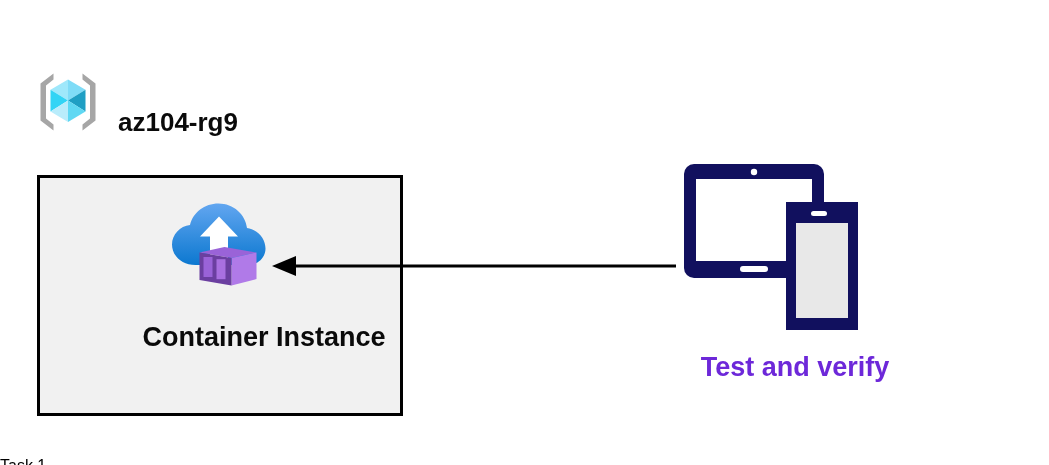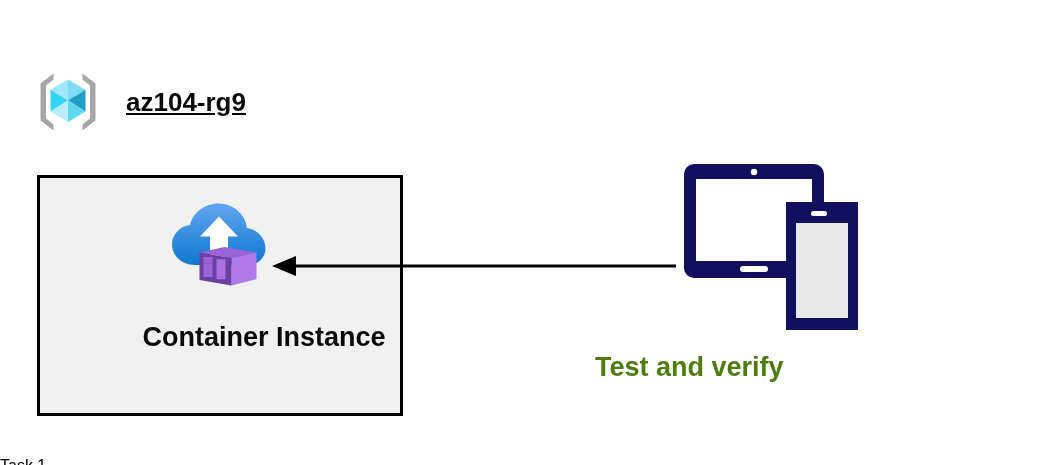--- a/index.html
+++ b/index.html
@@ -23,23 +23,22 @@
   }
   #task1-panel { left: 6px;   top: 4px;  width: 449px; height: 457px; }
   #task1-heading { left: 34px;  top: 18px; }
 
   
   #rg-row {
     position: absolute;
     left: 32px;
     top: 66px;
     display: flex;
-    align-items: center;
-    gap: 22px;
-    text-decoration: underline;
+    align-items: flex-end;
+    gap: 14px;
   }
   #rg-icon { width: 72px; height: 72px; display: block; }
   #rg-label {
     font-size: 26px;
     font-weight: bold;
     color: #0a0a0a;
     white-space: nowrap;
   }
 
   
@@ -81,24 +80,24 @@
     top: 160px;
     width: 188px;
     height: 172px;
     display: block;
   }
   #devices-label {
     position: absolute;
     left: 595px;
     top: 352px;
     width: 400px;
-    text-align: left;
+    text-align: center;
     font-size: 27px;
     font-weight: bold;
-    color: #4d7c0f;
+    color: #6d28d9;
     white-space: nowrap;
   }
 
   
   #connector-arrow {
     position: absolute;
     left: 270px;
     top: 248px;
     width: 420px;
     height: 36px;

